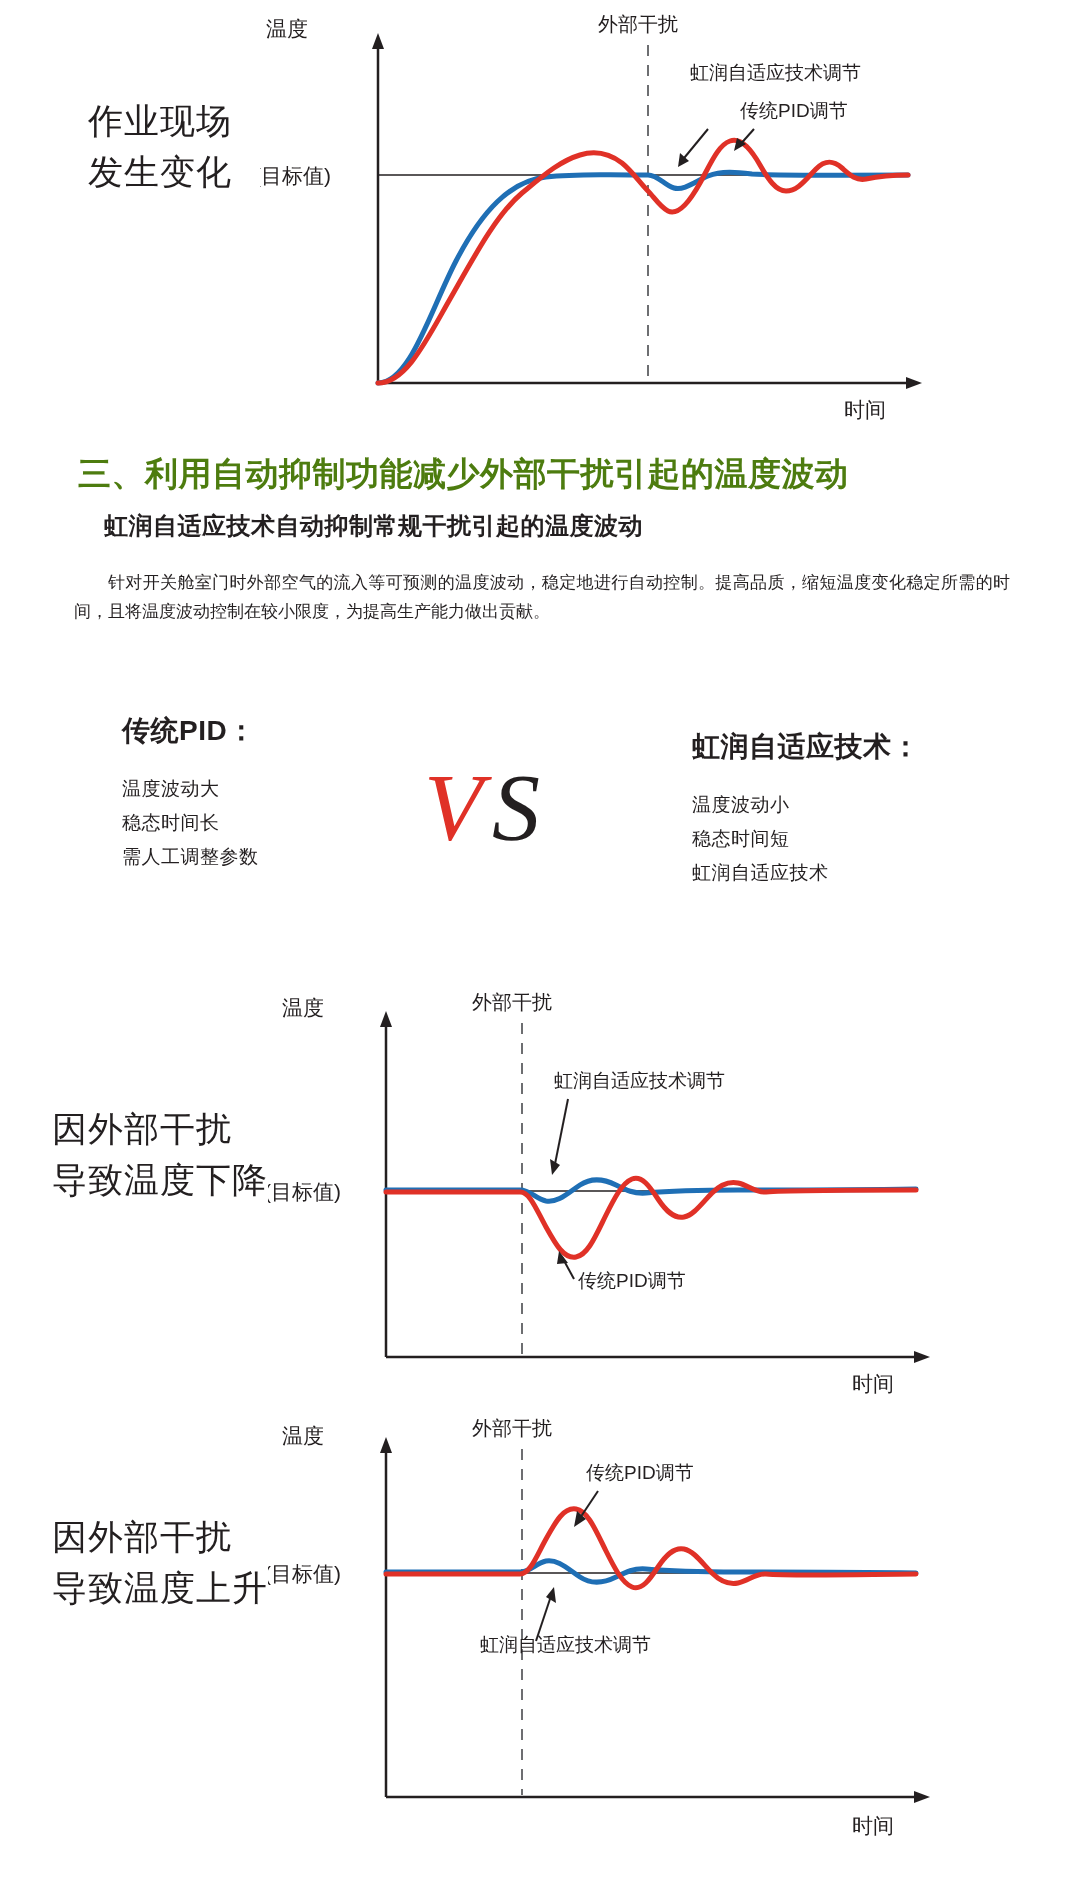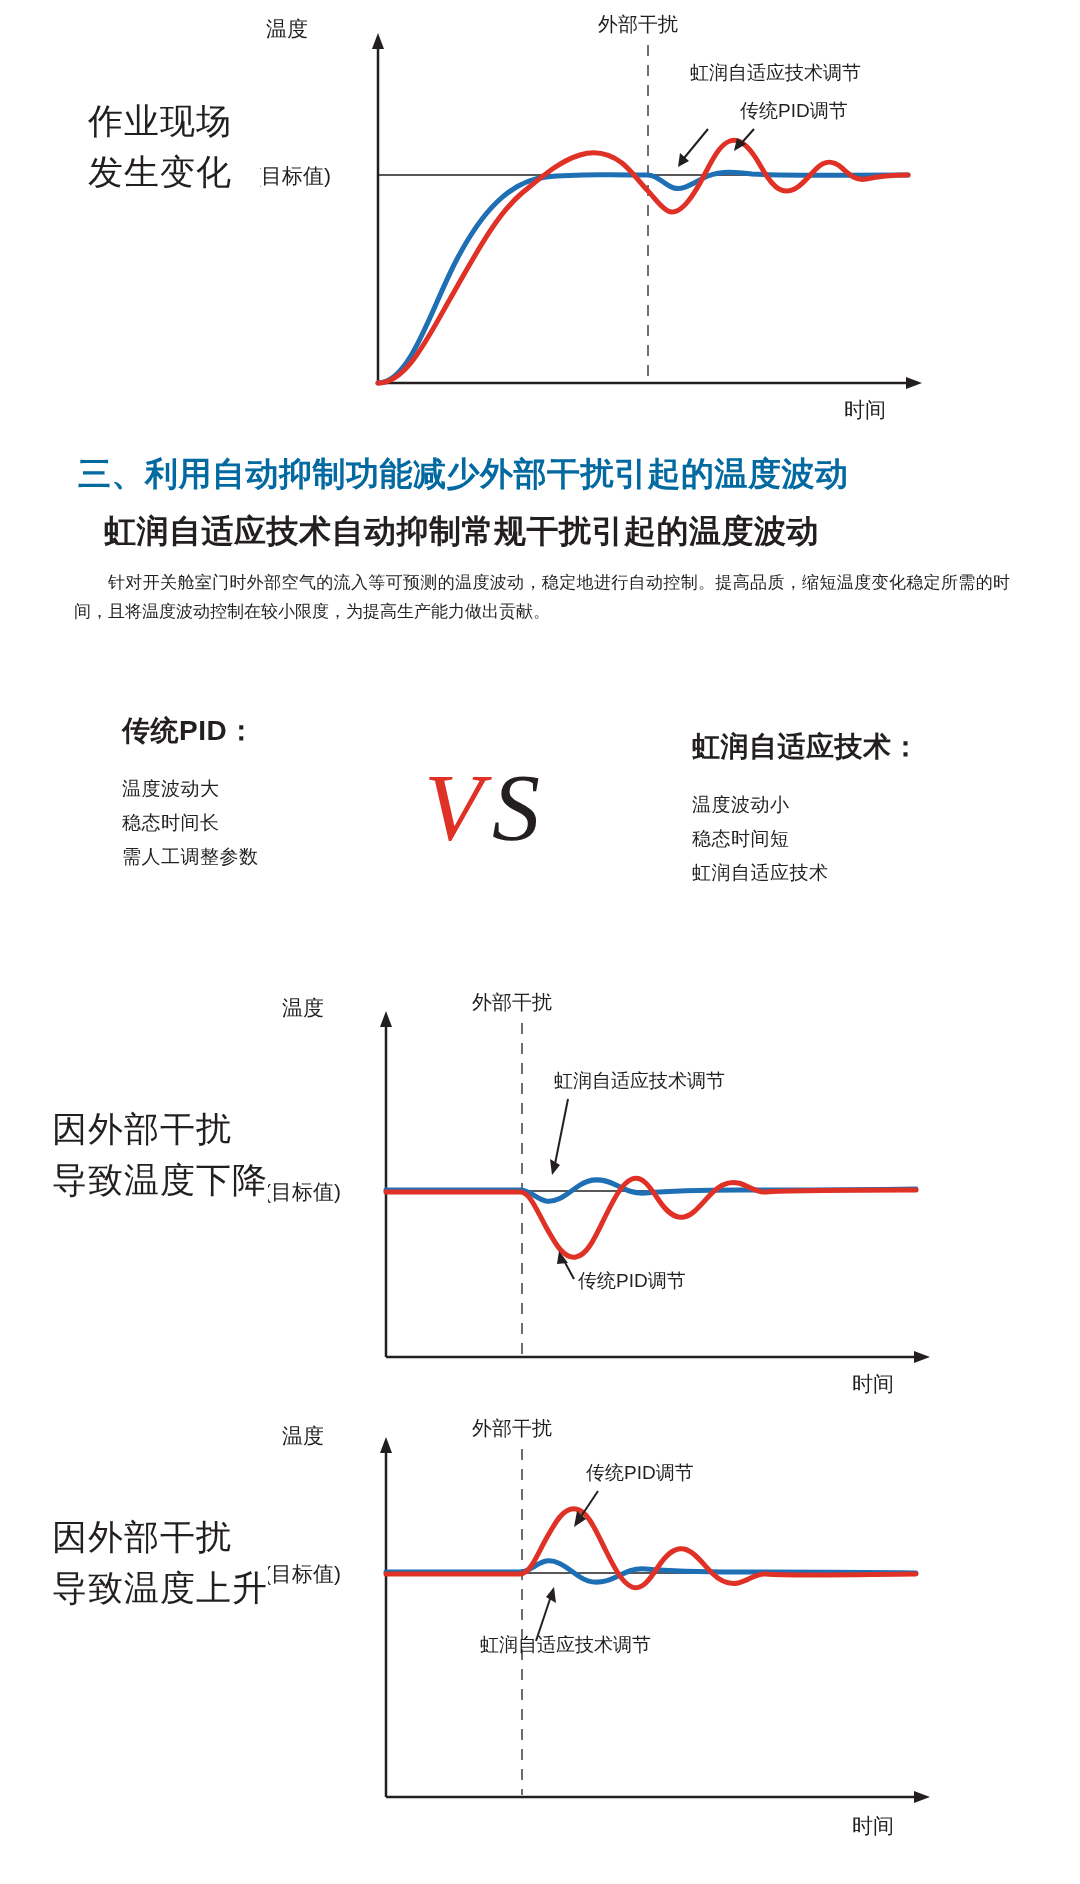--- a/index.html
+++ b/index.html
@@ -25,26 +25,26 @@
     line-height: 1.45;
     color: #231f20;
     letter-spacing: 1px;
   }
 
   
   .section-heading {
     position: absolute;
     font-size: 33px;
     font-weight: bold;
-    color: #0369a1;
+    color: #4d7c0f;
     letter-spacing: 0.5px;
   }
   .sub-heading {
     position: absolute;
-    font-size: 32px;
+    font-size: 24px;
     font-weight: bold;
     color: #231f20;
     letter-spacing: 0.5px;
   }
   .body-para {
     position: absolute;
     font-size: 17px;
     line-height: 1.72;
     color: #231f20;
     text-align: justify;

